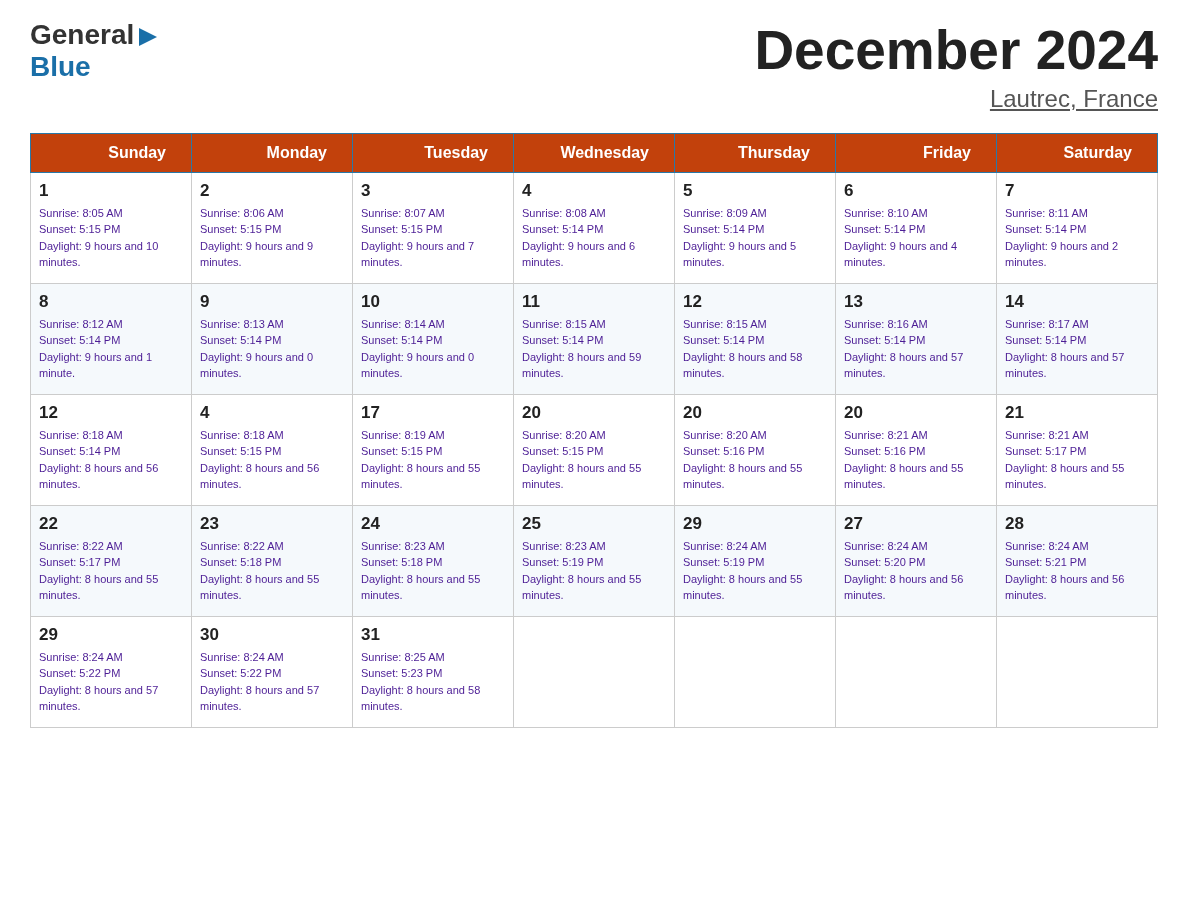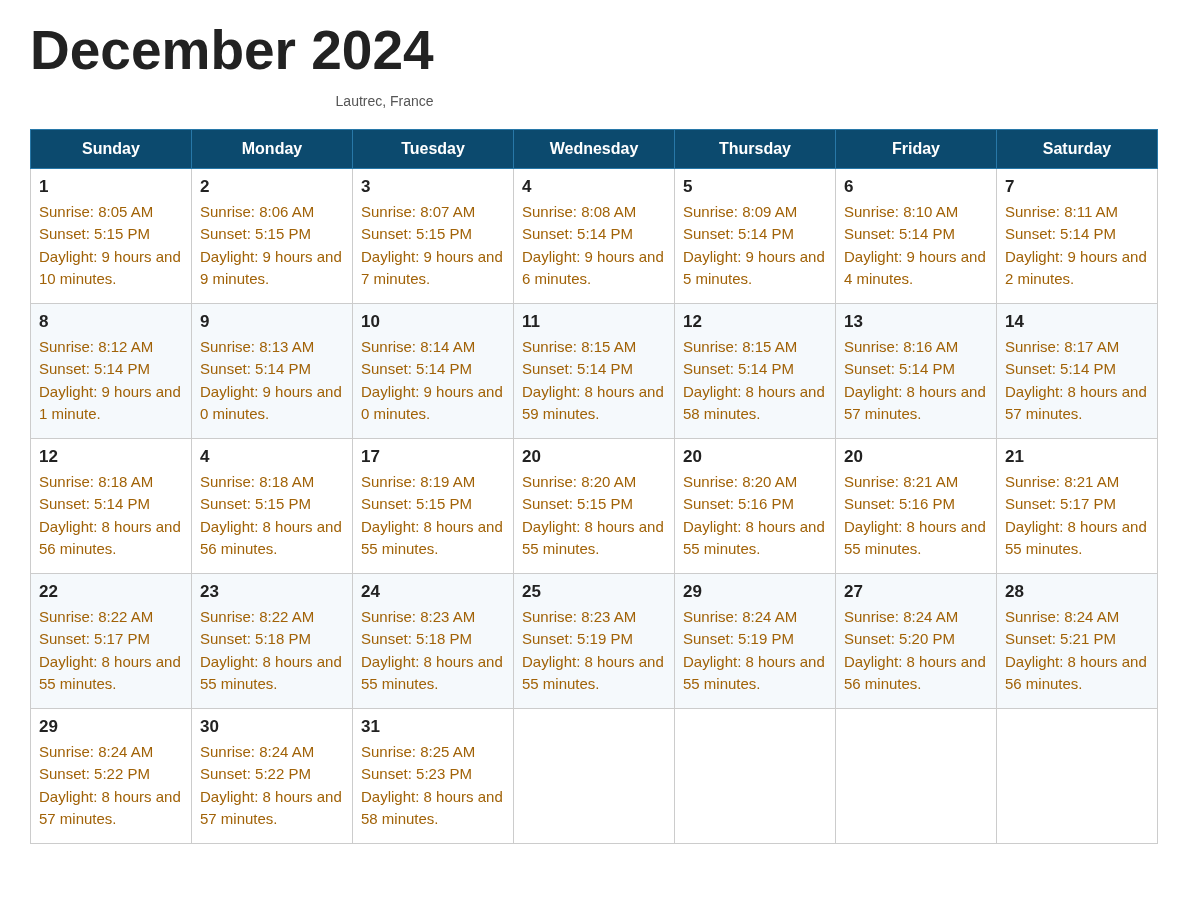--- a/index.html
+++ b/index.html
@@ -35,36 +35,37 @@
     .title-area {
       text-align: right;
     }
     .month-title {
       font-size: 55px;
       font-weight: bold;
       color: #222;
       line-height: 1.1;
     }
     .location {
-      font-size: 14px;
+      font-size: 24px;
       color: #555;
-      margin-top: 12px;
+      margin-top: 4px;
+      text-decoration: underline;
     }
     table {
       width: 100%;
       border-collapse: collapse;
       table-layout: fixed;
     }
     thead tr th {
-      background-color: #0c4a6e;
+      background-color: #c2410c;
       color: #fff;
       font-size: 16px;
       font-weight: bold;
-      padding: 10px 8px;
-      text-align: center;
+      padding: 10px 25px;
+      text-align: right;
       border: 1px solid #2878a8;
     }
     tbody tr td {
       border: 1px solid #ccc;
       vertical-align: top;
       padding: 8px 8px 12px 8px;
       font-size: 13px;
       color: #333;
       min-height: 100px;
     }
@@ -75,35 +76,43 @@
       background: #f5f9fc;
     }
     .day-number {
       font-size: 17px;
       font-weight: bold;
       color: #222;
       margin-bottom: 4px;
       display: block;
     }
     .day-info {
-      font-size: 15px;
-      color: #a16207;
+      font-size: 11px;
+      color: #4c1d95;
       line-height: 1.5;
     }
     .empty-cell {
       background: #fff !important;
     }
     tbody tr td.empty-cell {
       border: 1px solid #ccc;
     }
   </style>
 </head>
 <body>
 
 <div class="header">
+  <div class="logo">
+    <div class="logo-text">
+      <span>General</span><svg width="22" height="22" viewBox="0 0 22 22" style="display:inline-block;vertical-align:middle;margin-left:3px;">
+          <polygon points="2,2 20,11 2,20" fill="#1a6fa8"></polygon>
+        </svg>
+    </div>
+    <div class="logo-line2">Blue</div>
+  </div>
   <div class="title-area">
     <div class="month-title">December 2024</div>
     <div class="location">Lautrec, France</div>
   </div>
 </div>
 
 <table>
   <thead>
     <tr>
       <th>Sunday</th>

